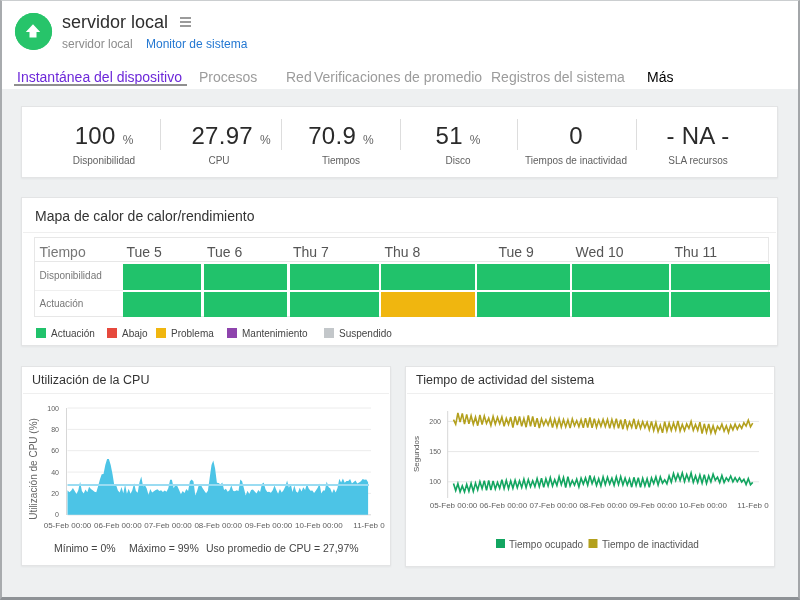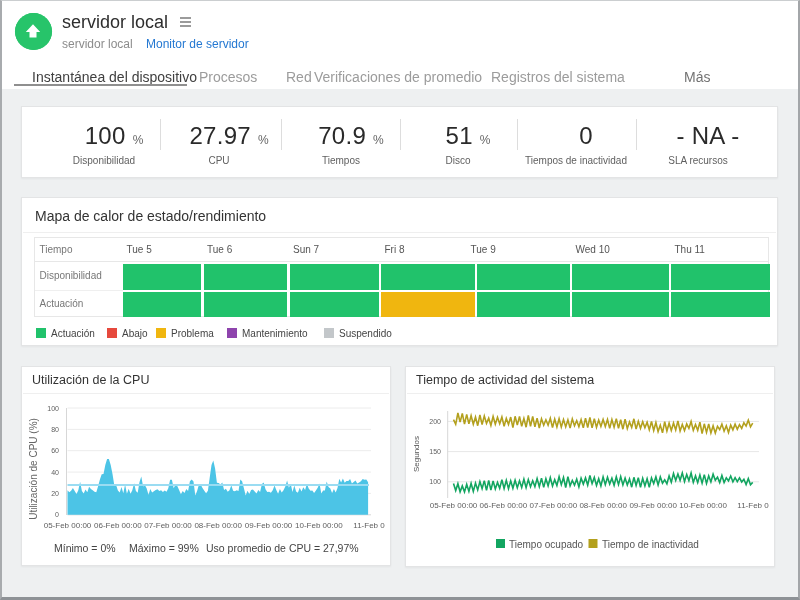--- a/index.html
+++ b/index.html
@@ -11,30 +11,30 @@
 .h1 { position:absolute; left:62px; top:12px; font-size:18px; color:#2e2e2e; }
 .burger div { width:11px; height:2px; background:#9b9b9b; margin-bottom:2px; }
 .burger { position:absolute; left:180px; top:17px; }
 .sub1 { position:absolute; left:62px; top:37px; font-size:12px; color:#8c8c8c; }
 .sub2 { position:absolute; left:146px; top:37px; font-size:12px; color:#2478d2; }
 .tab { position:absolute; top:69px; font-size:14px; color:#9c9c9c; }
 .underline { position:absolute; left:14px; top:84px; width:173px; height:2px; background:#8f8f8f; }
 
 #stats { left:21px; top:106px; width:757px; height:72px; }
 .sep { position:absolute; top:12px; height:31px; width:1px; background:#ddd; }
-.sval { position:absolute; top:15px; transform:translateX(-50%); font-size:24px; color:#2a2a2a; white-space:nowrap; letter-spacing:.3px;margin-left:10px; }
+.sval { position:absolute; top:15px; transform:translateX(-50%); font-size:24px; color:#2a2a2a; white-space:nowrap; letter-spacing:.3px; }
 .sval .pct { font-size:12px; color:#666; letter-spacing:0; }
 .slab { position:absolute; top:48px; transform:translateX(-50%); font-size:10px; color:#5f5f5f; white-space:nowrap; }
 
 #heat { left:21px; top:197px; width:757px; height:149px; }
 .ctitle { position:absolute; left:13px; top:10px; font-size:14px; color:#333; }
 .tline { position:absolute; left:1px; right:1px; top:34px; height:1px; background:#efefef; }
 .htable { position:absolute; left:11.5px; top:39px; width:735px; height:80px; border:1px solid #e7e7e7; background:#fff; }
 .hhdr { position:absolute; left:0; top:0; width:100%; height:23.5px; border-bottom:1px solid #e7e7e7; }
-.hday { position:absolute; top:6px; font-size:10px; color:#555; }
+.hday { position:absolute; top:6px; font-size:14px; color:#555; }
 .hrowlab { position:absolute; left:5px; font-size:10px; color:#777; }
 .hcell { position:absolute; }
 .hsep { position:absolute; left:0; width:88.5px; height:1px; background:#efefef; }
 .leg { position:absolute; top:130px; font-size:10px; color:#444; }
 .lsq { display:inline-block; width:10px; height:10px; vertical-align:-1px; margin-right:5px; }
 .ax { font-size:8px; fill:#606060; }
 .ay { font-size:7px; fill:#606060; }
 #cpu { left:21px; top:366px; width:370px; height:200px; }
 #upt { left:405px; top:366px; width:370px; height:201px; }
 </style></head><body>
@@ -43,60 +43,60 @@
     <circle cx="18.5" cy="18.5" r="18.5" fill="#27c46a"></circle>
     <path d="M18 11.3 L25.2 18.9 L21.5 18.9 L21.5 24.6 L14.5 24.6 L14.5 18.9 L10.8 18.9 Z" fill="#fff"></path>
   </svg>
 <div class="h1">servidor local</div>
 <div class="burger">
     <div></div>
     <div></div>
     <div></div>
   </div>
 <div class="sub1">servidor local</div>
-<div class="sub2">Monitor de servidor</div>
-<div class="tab" style="left:32px;color:#404040">Instantánea del dispositivo</div>
+<div class="sub2">Monitor de sistema</div>
+<div class="tab" style="left:17px;color:#6d28d9">Instantánea del dispositivo</div>
 <div class="tab" style="left:199px">Procesos</div>
 <div class="tab" style="left:286px">Red</div>
 <div class="tab" style="left:314px">Verificaciones de promedio</div>
 <div class="tab" style="left:491px">Registros del sistema</div>
-<div class="tab" style="left:684px;color:#737373">Más</div>
+<div class="tab" style="left:647px;color:#000000">Más</div>
 <div class="underline"></div>
 
 <div class="card" id="stats">
     <div class="sep" style="left:137.5px"></div>
     <div class="sep" style="left:259px"></div>
     <div class="sep" style="left:378px"></div>
     <div class="sep" style="left:495px"></div>
     <div class="sep" style="left:614px"></div>
     <div class="sval" style="left:82px">100 <span class="pct">%</span></div>
     <div class="slab" style="left:82px">Disponibilidad</div>
-    <div class="sval" style="left:197px">27.97 <span class="pct">%</span></div>
+    <div class="sval" style="left:209px">27.97 <span class="pct">%</span></div>
     <div class="slab" style="left:197px">CPU</div>
     <div class="sval" style="left:319px">70.9 <span class="pct">%</span></div>
     <div class="slab" style="left:319px">Tiempos</div>
     <div class="sval" style="left:436px">51 <span class="pct">%</span></div>
     <div class="slab" style="left:436px">Disco</div>
     <div class="sval" style="left:554px">0</div>
     <div class="slab" style="left:554px">Tiempos de inactividad</div>
     <div class="sval" style="left:676px">- NA -</div>
     <div class="slab" style="left:676px">SLA recursos</div>
   </div>
 
 <div class="card" id="heat">
-  <div class="ctitle">Mapa de calor de estado/rendimiento</div>
+  <div class="ctitle">Mapa de calor de calor/rendimiento</div>
   <div class="tline"></div>
   <div class="htable">
     <div class="hhdr">
         <div class="hday" style="left:5px;color:#777">Tiempo</div>
         <div class="hday" style="left:92.0px">Tue 5</div>
         <div class="hday" style="left:172.5px">Tue 6</div>
-        <div class="hday" style="left:258.5px">Sun 7</div>
-        <div class="hday" style="left:350.0px">Fri 8</div>
-        <div class="hday" style="left:436px">Tue 9</div>
+        <div class="hday" style="left:258.5px">Thu 7</div>
+        <div class="hday" style="left:350.0px">Thu 8</div>
+        <div class="hday" style="left:464px">Tue 9</div>
         <div class="hday" style="left:541.0px">Wed 10</div>
         <div class="hday" style="left:640.0px">Thu 11</div>
       </div>
     <div class="hrowlab" style="top:32px">Disponibilidad</div>
     <div class="hrowlab" style="top:60px">Actuación</div>
     <div class="hsep" style="top:51.5px"></div>
     <div class="hcell" style="left:88.5px;width:77.5px;top:25.5px;height:26px;background:#21c26b"></div>
       <div class="hcell" style="left:169px;width:83px;top:25.5px;height:26px;background:#21c26b"></div>
       <div class="hcell" style="left:255px;width:89px;top:25.5px;height:26px;background:#21c26b"></div>
       <div class="hcell" style="left:346.5px;width:93.5px;top:25.5px;height:26px;background:#21c26b"></div>

